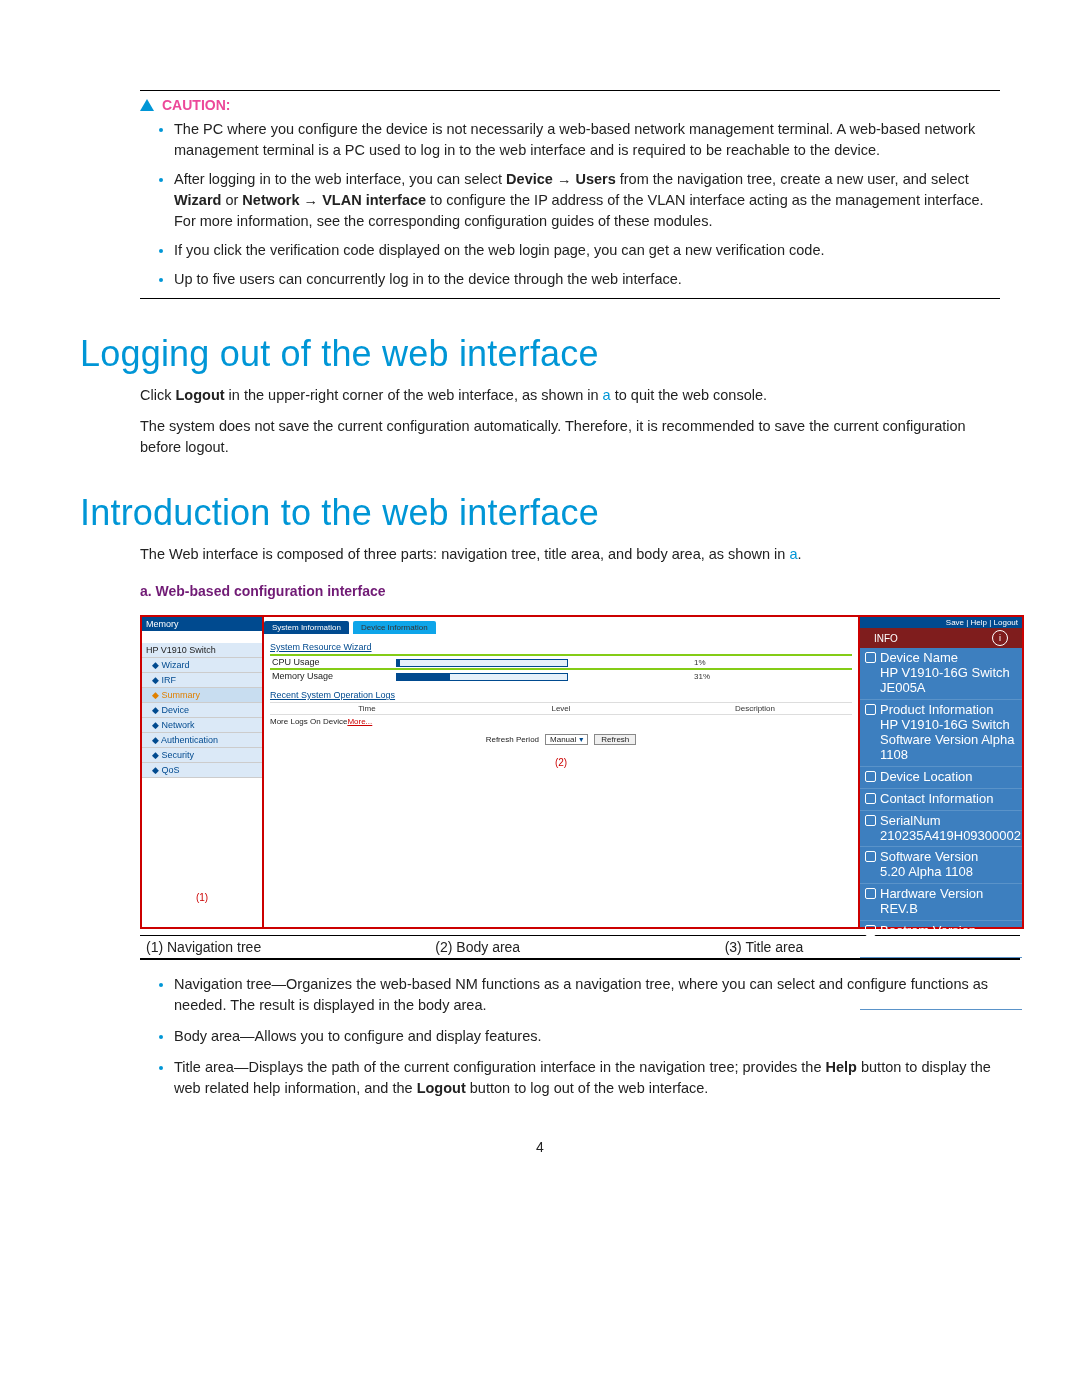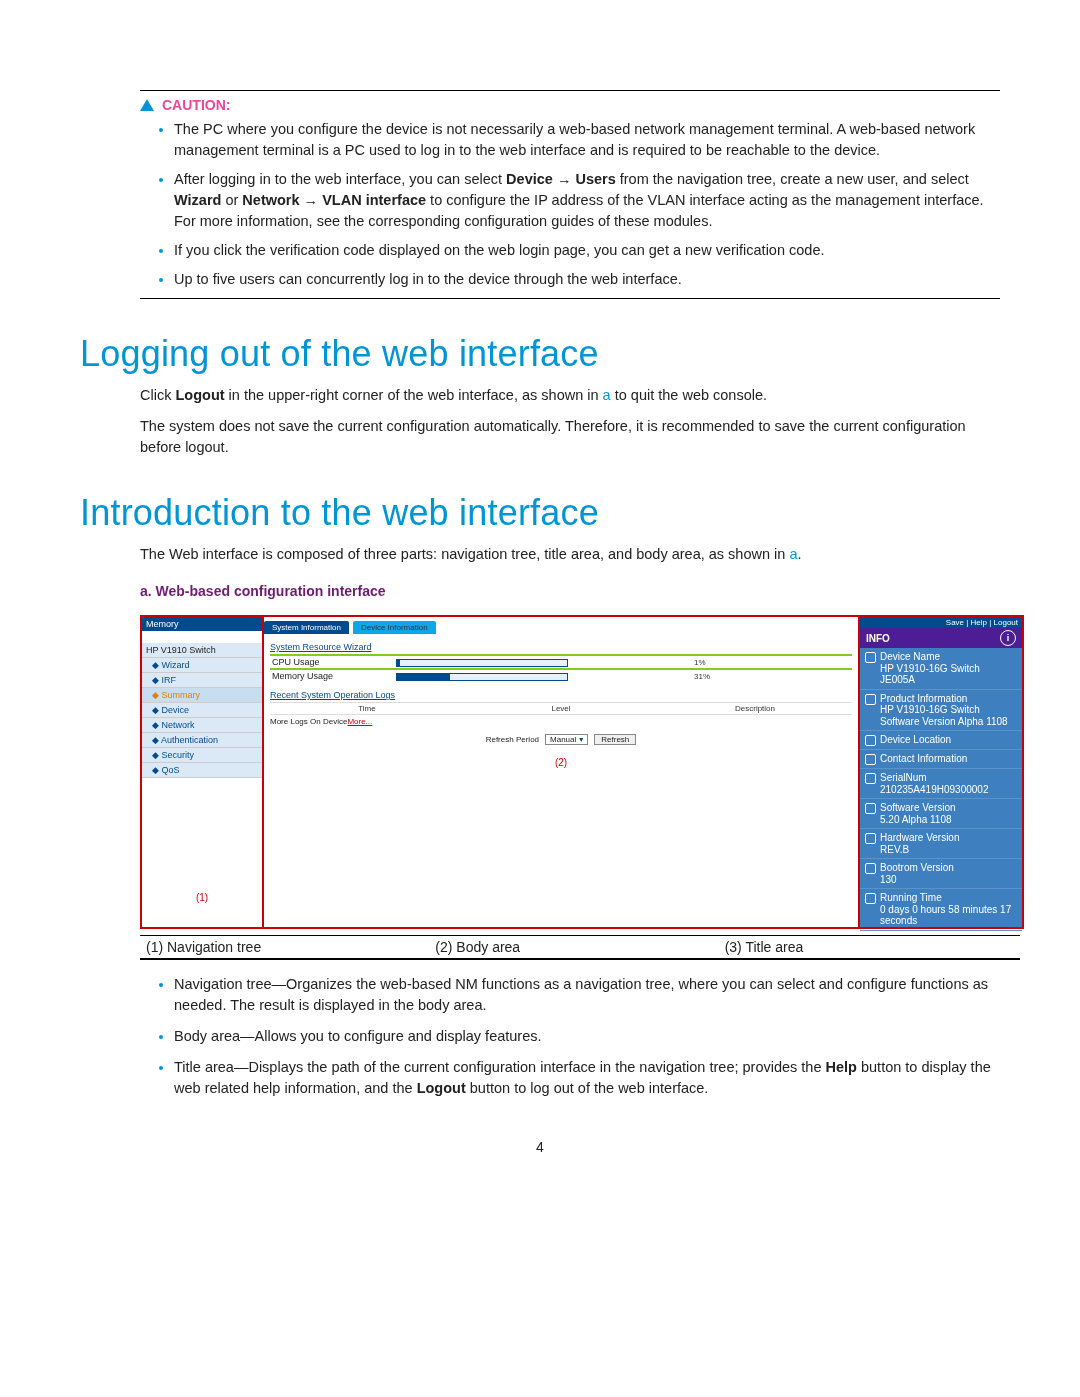--- a/index.html
+++ b/index.html
@@ -181,39 +181,39 @@
     flex-direction:column;
   }
   .shot-title-top {
     background:#004a8f;
     color:#fff;
     font-size:8px;
     text-align:right;
     padding:1px 4px;
   }
   .shot-info-head {
-    background:#4c1d95;
+    background:#7f1d1d;
     color:#fff;
     font-size:10px;
-    font-weight:bold;
-    padding:2px 6px;
+    font-weight:normal;
+    padding:2px 14px;
     display:flex;
     justify-content:space-between;
     align-items:center;
   }
   .circ-i {
     width:14px;height:14px;border:1.5px solid #fff;border-radius:50%;
     display:inline-flex;align-items:center;justify-content:center;font-size:9px;
   }
   .info-row {
     display:flex;
     gap:4px;
     align-items:flex-start;
     color:#fff;
-    font-size:10px;
+    font-size:13px;
     padding:3px 5px;
     border-bottom:1px solid #5a93c9;
     line-height:1.15;
   }
   .info-icon {
     width:9px;height:9px;border:1px solid #fff;border-radius:2px;flex:0 0 auto;margin-top:1px;
   }
   .legend-row {
     margin: 6px 0 0 60px;
     border-top:1px solid #000;

